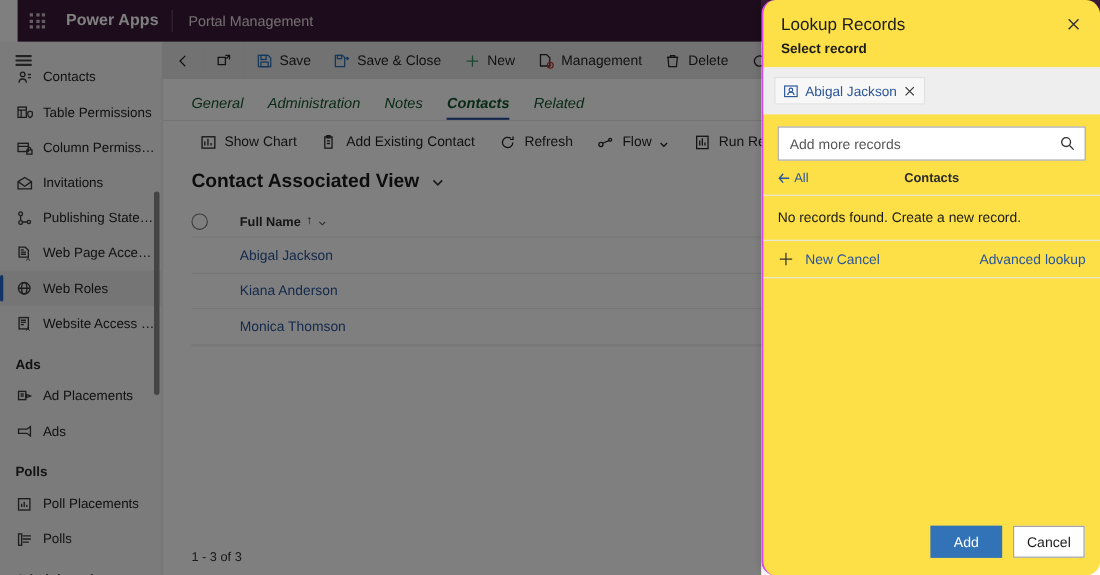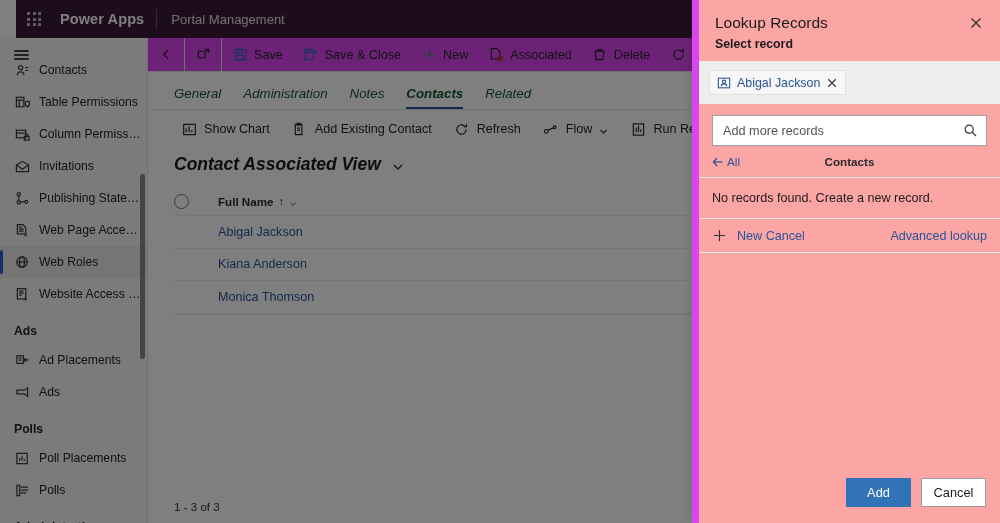--- a/index.html
+++ b/index.html
@@ -54,22 +54,22 @@
     padding: 14px 0 6px 14px;
   }
   .nav-sb {
     position: absolute; right: 2px; top: 102px; width: 5px; height: 185px;
     background: #888; border-radius: 3px;
   }
 
   
   .cmdbar {
     position: absolute; top: 38px; left: 148px; width: 852px; height: 34px;
-    background: #d946ef; border-bottom: 1px solid #e3e3e3;
-    display: flex; align-items: center; overflow: hidden;
+    background: #e5e5e5; border-bottom: 1px solid #e3e3e3;
+    display: flex; align-items: flex-start; overflow: hidden;
   }
   .cb-sep { width: 1px; height: 34px; background: #e0e0e0; }
   .cb-btn {
     display: flex; align-items: center; gap: 6px; height: 34px;
     padding: 0 10px; font-size: 12.6px; color: #242424; cursor: pointer; white-space: nowrap;
   }
   .cb-ic { width: 16px; height: 16px; display: flex; align-items: center; justify-content: center; }
   .cb-ic svg { width: 15px; height: 15px; fill: none; stroke: currentColor; stroke-width: 1.25; }
 
   
@@ -96,21 +96,21 @@
   .sg-btn {
     display: flex; align-items: center; gap: 7px; height: 28px; padding: 0 11px;
     font-size: 12.6px; color: #242424; cursor: pointer; white-space: nowrap;
   }
   .sg-ic { width: 16px; height: 16px; display: flex; align-items: center; justify-content: center; }
   .sg-ic svg { width: 15px; height: 15px; fill: none; stroke: currentColor; stroke-width: 1.25; }
   .chev { width: 9px; height: 9px; }
   .chev svg { width: 9px; height: 9px; stroke: currentColor; stroke-width: 1.5; fill: none; }
 
   .viewname {
-    display: flex; align-items: center; gap: 11px; padding: 6px 0 0 26px; font-style: italic;
+    display: flex; align-items: center; gap: 11px; padding: 6px 0 0 26px;
   }
   .viewname b { font-size: 17.5px; font-weight: 600; color: #1b1b1b; }
   .viewname .chev svg { width: 12px; height: 12px; }
   .viewname .chev { width: 12px; height: 12px; color: #333; }
 
   .grid { padding-left: 26px; margin-top: 12px; }
   .ghead { display: flex; align-items: center; height: 28px; }
   .gsel { width: 44px; display: flex; align-items: center; }
   .gcircle { width: 15px; height: 15px; border: 1.3px solid #777; border-radius: 50%; }
   .gcol { display: flex; align-items: center; gap: 5px; font-size: 11.6px; font-weight: 700; color: #2b2b2b; }
@@ -128,22 +128,23 @@
 
   
   .dim {
     position: absolute; top: 0; left: 0; width: 692px; height: 523px;
     background: rgba(0,0,0,0.50); pointer-events: none;
   }
 
   
   .panel {
     position: absolute; top: 0; right: 0; width: 308px; height: 523px;
-    background: #fca5a5; border-left: 7px solid #d946ef;
+    background: #fde047; border-left: 2px solid #d946ef;
     box-shadow: -2px 0 7px rgba(0,0,0,0.10);
+    border-radius: 13px;
   }
   .p-head { padding: 14px 16px 0 16px; position: relative; }
   .p-title { font-size: 15.5px; color: #1b1b1b; font-weight: 400; }
   .p-sub { font-size: 12.3px; color: #1b1b1b; font-weight: 600; padding-top: 5px; }
   .p-close {
     position: absolute; top: 12px; right: 12px; width: 24px; height: 24px;
     display: flex; align-items: center; justify-content: center; cursor: pointer; color: #333;
   }
   .p-close svg { width: 12px; height: 12px; stroke: currentColor; stroke-width: 1.3; }
   .p-chipzone {
@@ -439,21 +440,21 @@
         <span>New</span>
       </div>
       <div class="cb-btn">
         <span class="cb-ic">
           <svg viewBox="0 0 16 16">
               <path d="M2.5 1.8h6l3 3v8h-9z"></path>
               <circle cx="12" cy="12" r="2.8" stroke="#c0392b"></circle>
               <path d="M10.8 12h2.4" stroke="#c0392b"></path>
             </svg>
         </span>
-        <span>Associated</span>
+        <span>Management</span>
       </div>
       <div class="cb-btn">
         <span class="cb-ic">
           <svg viewBox="0 0 16 16">
               <path d="M3.5 4.5h9l-.8 9h-7.4z"></path>
               <path d="M6 4.5V2.8h4v1.7M2.5 4.5h11"></path>
             </svg>
         </span>
         <span>Delete</span>
       </div>

